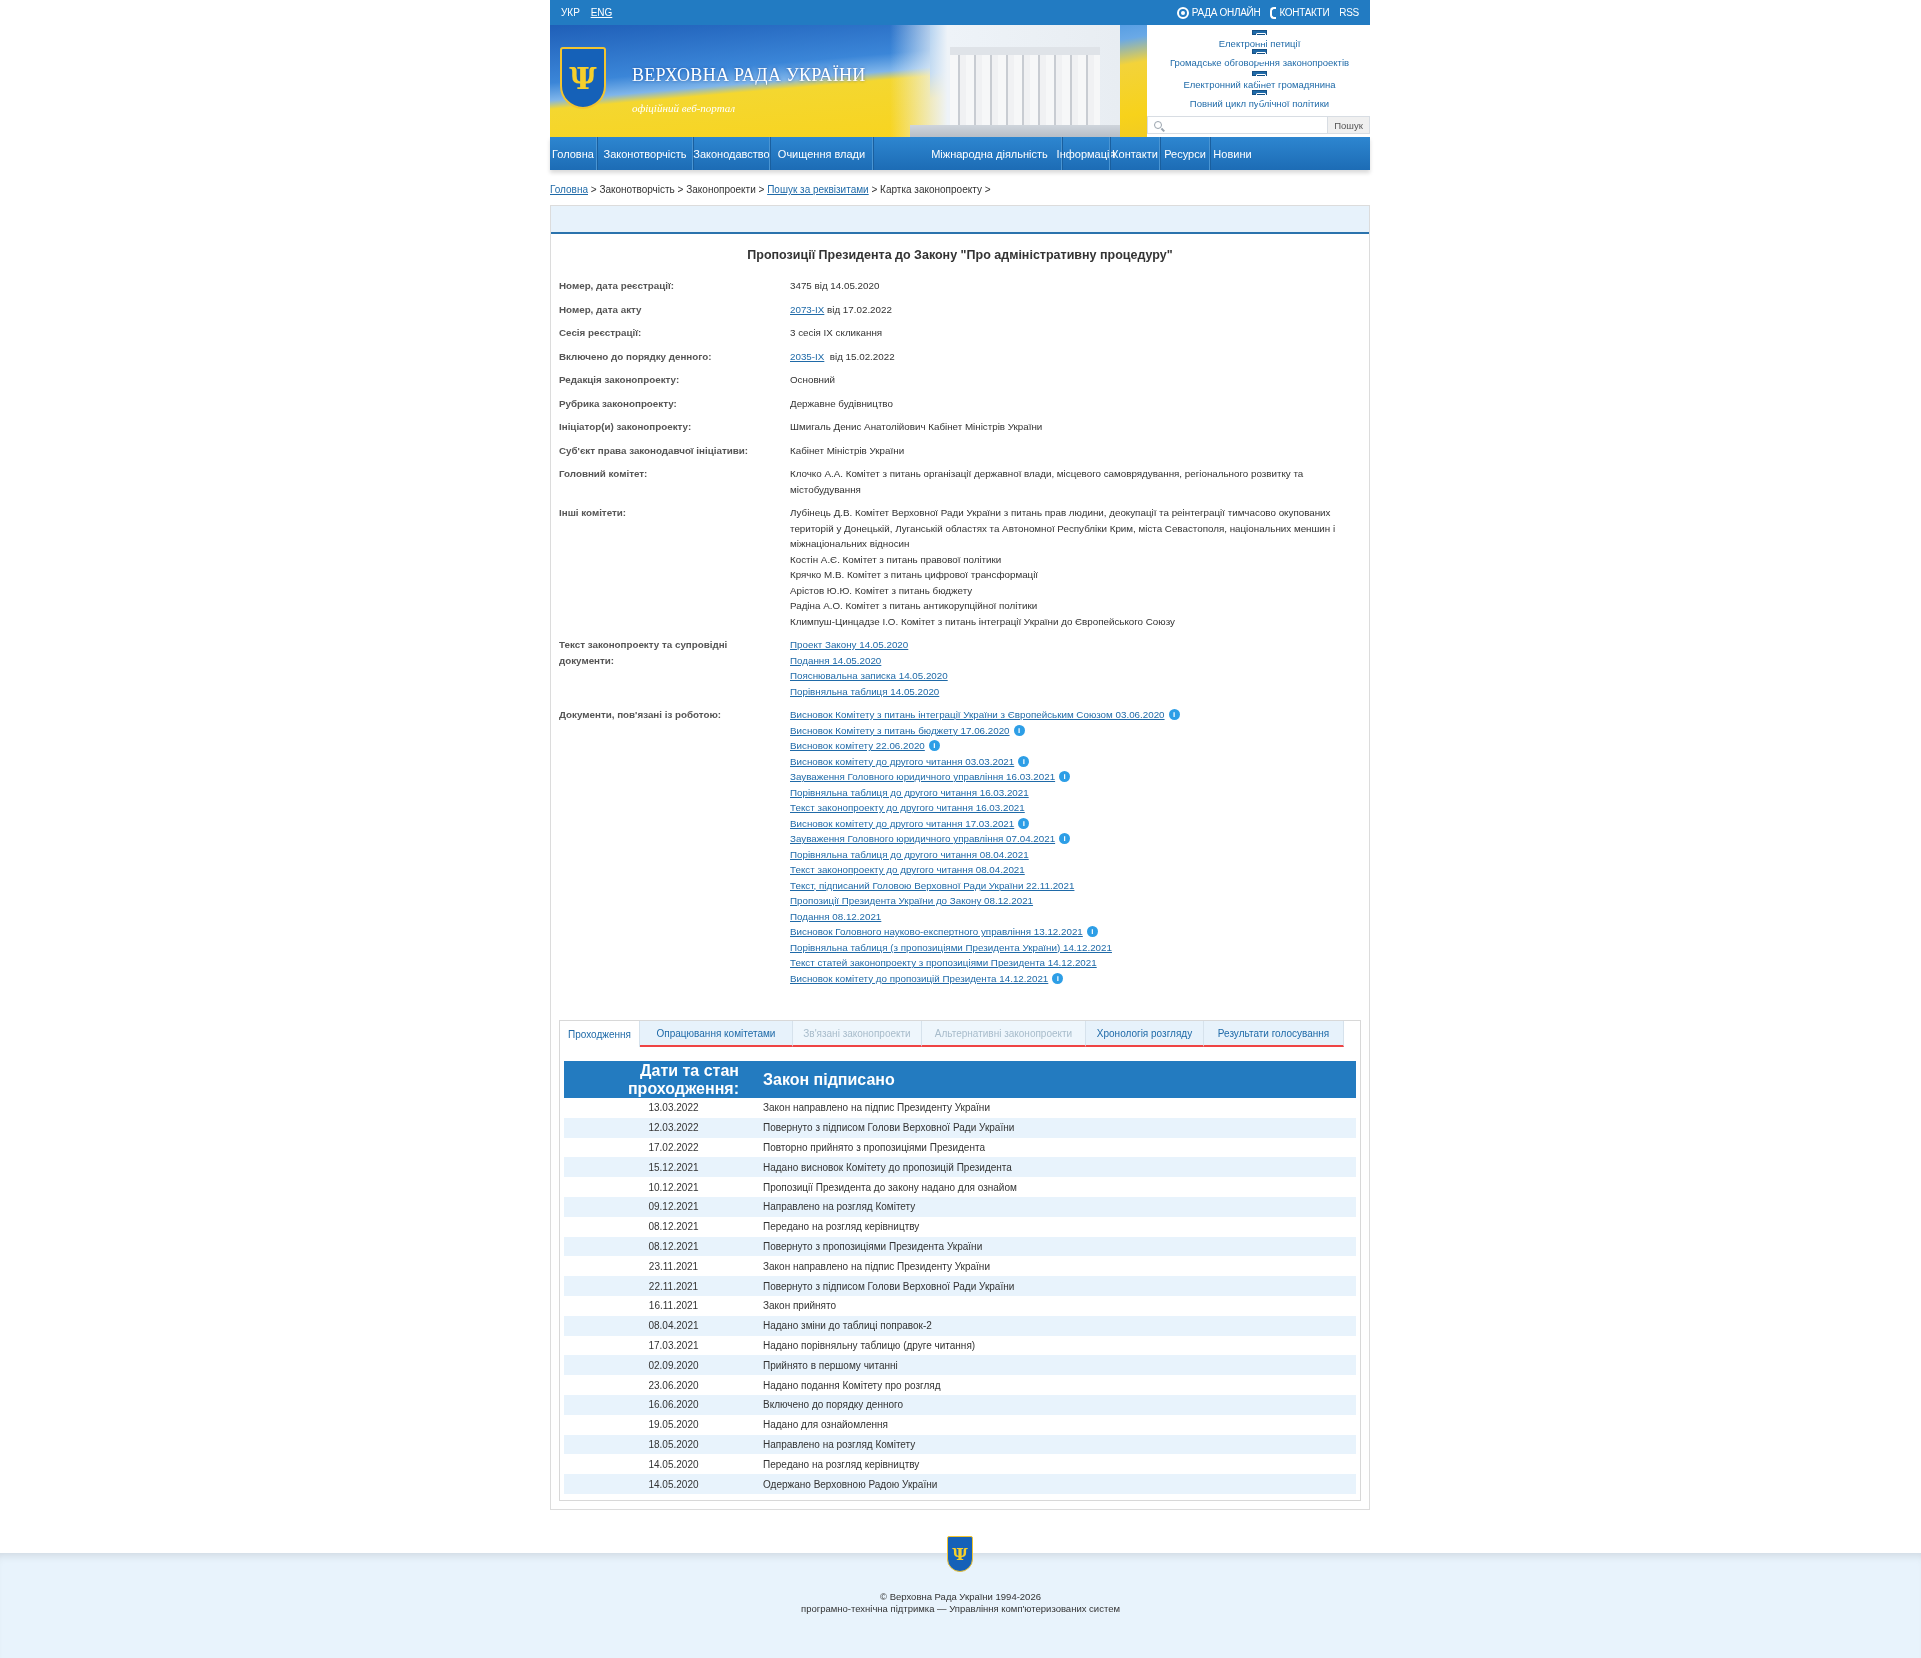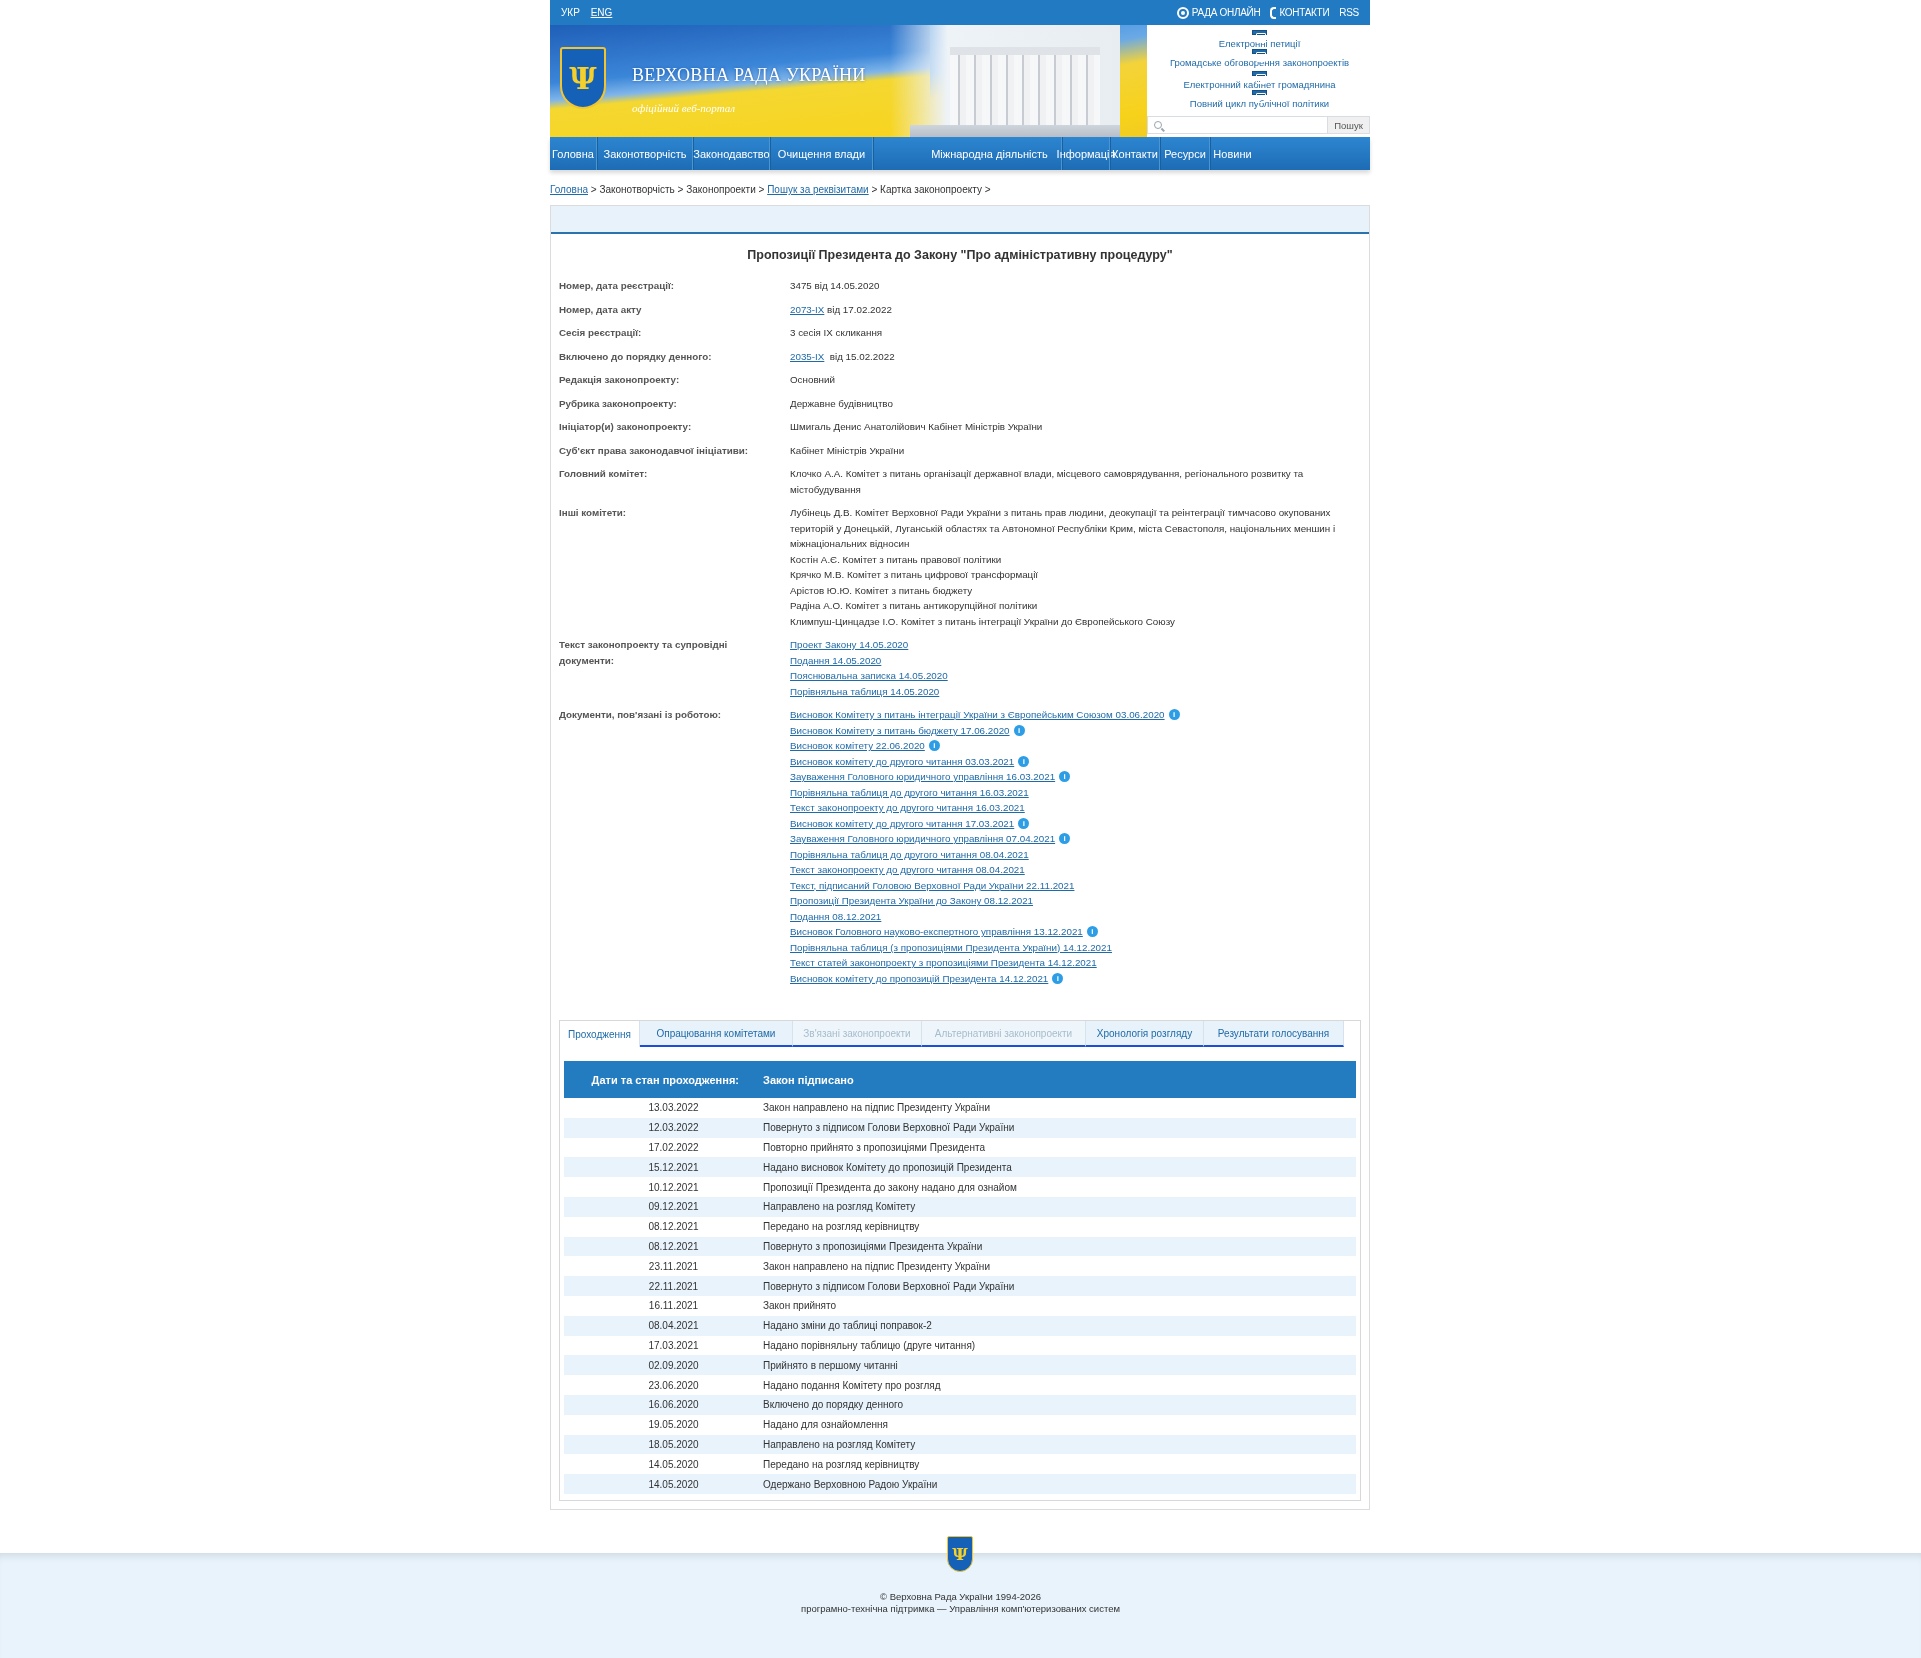--- a/index.html
+++ b/index.html
@@ -60,25 +60,25 @@
   .info { padding: 0 8px; }
   .row { display: flex; padding: 4px 0; line-height: 15.5px; }
   .row .lbl { width: 231px; font-weight: bold; font-size: 9.8px; color: #555; padding-right: 6px; }
   .row .val { flex: 1; font-size: 9.8px; color: #333; }
   .row .val div { line-height: 15.5px; }
   .info-dot { display: inline-block; width: 11px; height: 11px; border-radius: 50%; background: #2d9ee6; color: #fff; font-size: 8px; font-weight: bold; text-align: center; line-height: 11px; margin-left: 4px; vertical-align: 1px; }
 
   
   .tabs-wrap { margin: 30px 8px 8px; border: 1px solid #d8d8d8; }
   .tabs { display: flex; height: 26px; }
-  .tab { display: flex; align-items: center; justify-content: center; font-size: 10px; background: #e7f2fb; color: #1f6aa8; border-right: 1px solid #d6e2ec; border-bottom: 2px solid #1d4ed8; cursor: pointer; }
+  .tab { display: flex; align-items: center; justify-content: center; font-size: 10px; background: #e7f2fb; color: #1f6aa8; border-right: 1px solid #d6e2ec; border-bottom: 2px solid #ef4444; cursor: pointer; }
   .tab.active { background: #fff; color: #1f6aa8; border-bottom: none; }
   .tab.disabled { color: #a8bccb; background: #eef6fc; }
   .tab-body { padding: 14px 4px 6px; }
-  .head { height: 37px; background: #237bc0; color: #fff; display: flex; align-items: center; font-weight: bold; font-size: 11px; }
+  .head { height: 37px; background: #237bc0; color: #fff; display: flex; align-items: center; font-weight: bold; font-size: 16px; }
   .head .c1 { width: 199px; text-align: right; padding-right: 24px; }
   .tbl .tr { display: flex; height: 19.8px; align-items: center; font-size: 10px; color: #333; }
   .tbl .tr:nth-child(even) { background: #e8f3fc; }
   .tbl .tr .d { width: 199px; text-align: center; padding-left: 20px; }
   .tbl .tr .s { flex: 1; }
 
   
   .footer { position: absolute; left: 0; top: 1553px; width: 1921px; height: 105px; background: #e8f3fc; box-shadow: inset 0 8px 10px -6px rgba(0,0,0,0.12); }
   .footcoat { position: absolute; left: 947px; top: 1536px; width: 26px; height: 36px; background: #1561b8; border: 1.5px solid #f2c530; border-radius: 2px 2px 13px 13px; color: #f5cf2c; font-size: 17px; font-weight: bold; display: flex; align-items: center; justify-content: center; font-family: "DejaVu Serif", serif; z-index: 2; }
   .foottext { position: absolute; left: 0; width: 1921px; top: 1591px; text-align: center; font-size: 9.5px; color: #333; line-height: 12px; }

